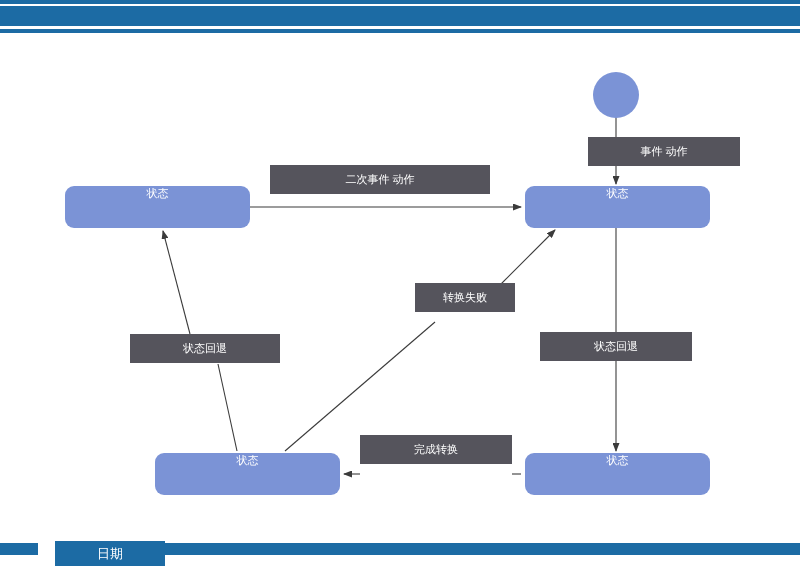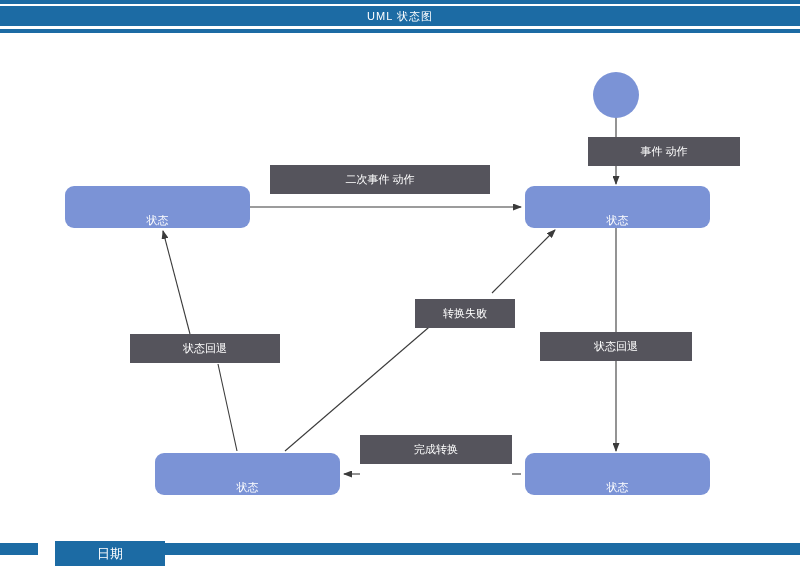--- a/index.html
+++ b/index.html
@@ -59,21 +59,21 @@
   }
 
   
   .state-node {
     position: absolute;
     background: #7B93D6;
     border-radius: 9px;
     color: #ffffff;
     font-size: 11px;
     display: flex;
-    align-items: flex-end;
+    align-items: flex-start;
     justify-content: center;
     box-sizing: border-box;
   }
   #start-node {
     position: absolute;
     background: #7B93D6;
     border-radius: 50%;
   }
 
   
@@ -125,21 +125,20 @@
     width: 660px; height: 12px;
     background: #1C6BA4;
   }
 </style>
 </head>
 <body>
 
 <div id="header-band">
   <div id="header-rule-top"></div>
   <div id="header-bar"></div>
-  <div id="header-title">UML 状态图</div>
   <div id="header-rule-bottom"></div>
 </div>
 
 <div id="diagram-canvas">
 
   <svg id="connectors" viewBox="0 0 800 498" xmlns="http://www.w3.org/2000/svg">
     <defs>
       <marker id="arrowhead" markerWidth="9" markerHeight="7" refX="8" refY="3.5" orient="auto" markerUnits="userSpaceOnUse">
         <polygon points="0 0, 9 3.5, 0 7" fill="#3B3B3B"></polygon>
       </marker>
@@ -180,21 +179,21 @@
 
   <div class="transition-label" style="left:540px; top:103px; width:152px; height:29px;margin-left:48px;">
     <span>事件 动作</span>
   </div>
   <div class="transition-label" style="left:270px; top:131px; width:220px; height:29px;">
     <span>二次事件 动作</span>
   </div>
   <div class="transition-label" style="left:540px; top:298px; width:152px; height:29px;">
     <span>状态回退</span>
   </div>
-  <div class="transition-label" style="left:415px; top:265px; width:100px; height:29px;">
+  <div class="transition-label" style="left:415px; top:249px; width:100px; height:29px;">
     <span>转换失败</span>
   </div>
   <div class="transition-label" style="left:360px; top:401px; width:152px; height:29px;">
     <span>完成转换</span>
   </div>
   <div class="transition-label" style="left:130px; top:300px; width:150px; height:29px;text-align:center;">
     <span>状态回退</span>
   </div>
 
 </div>

